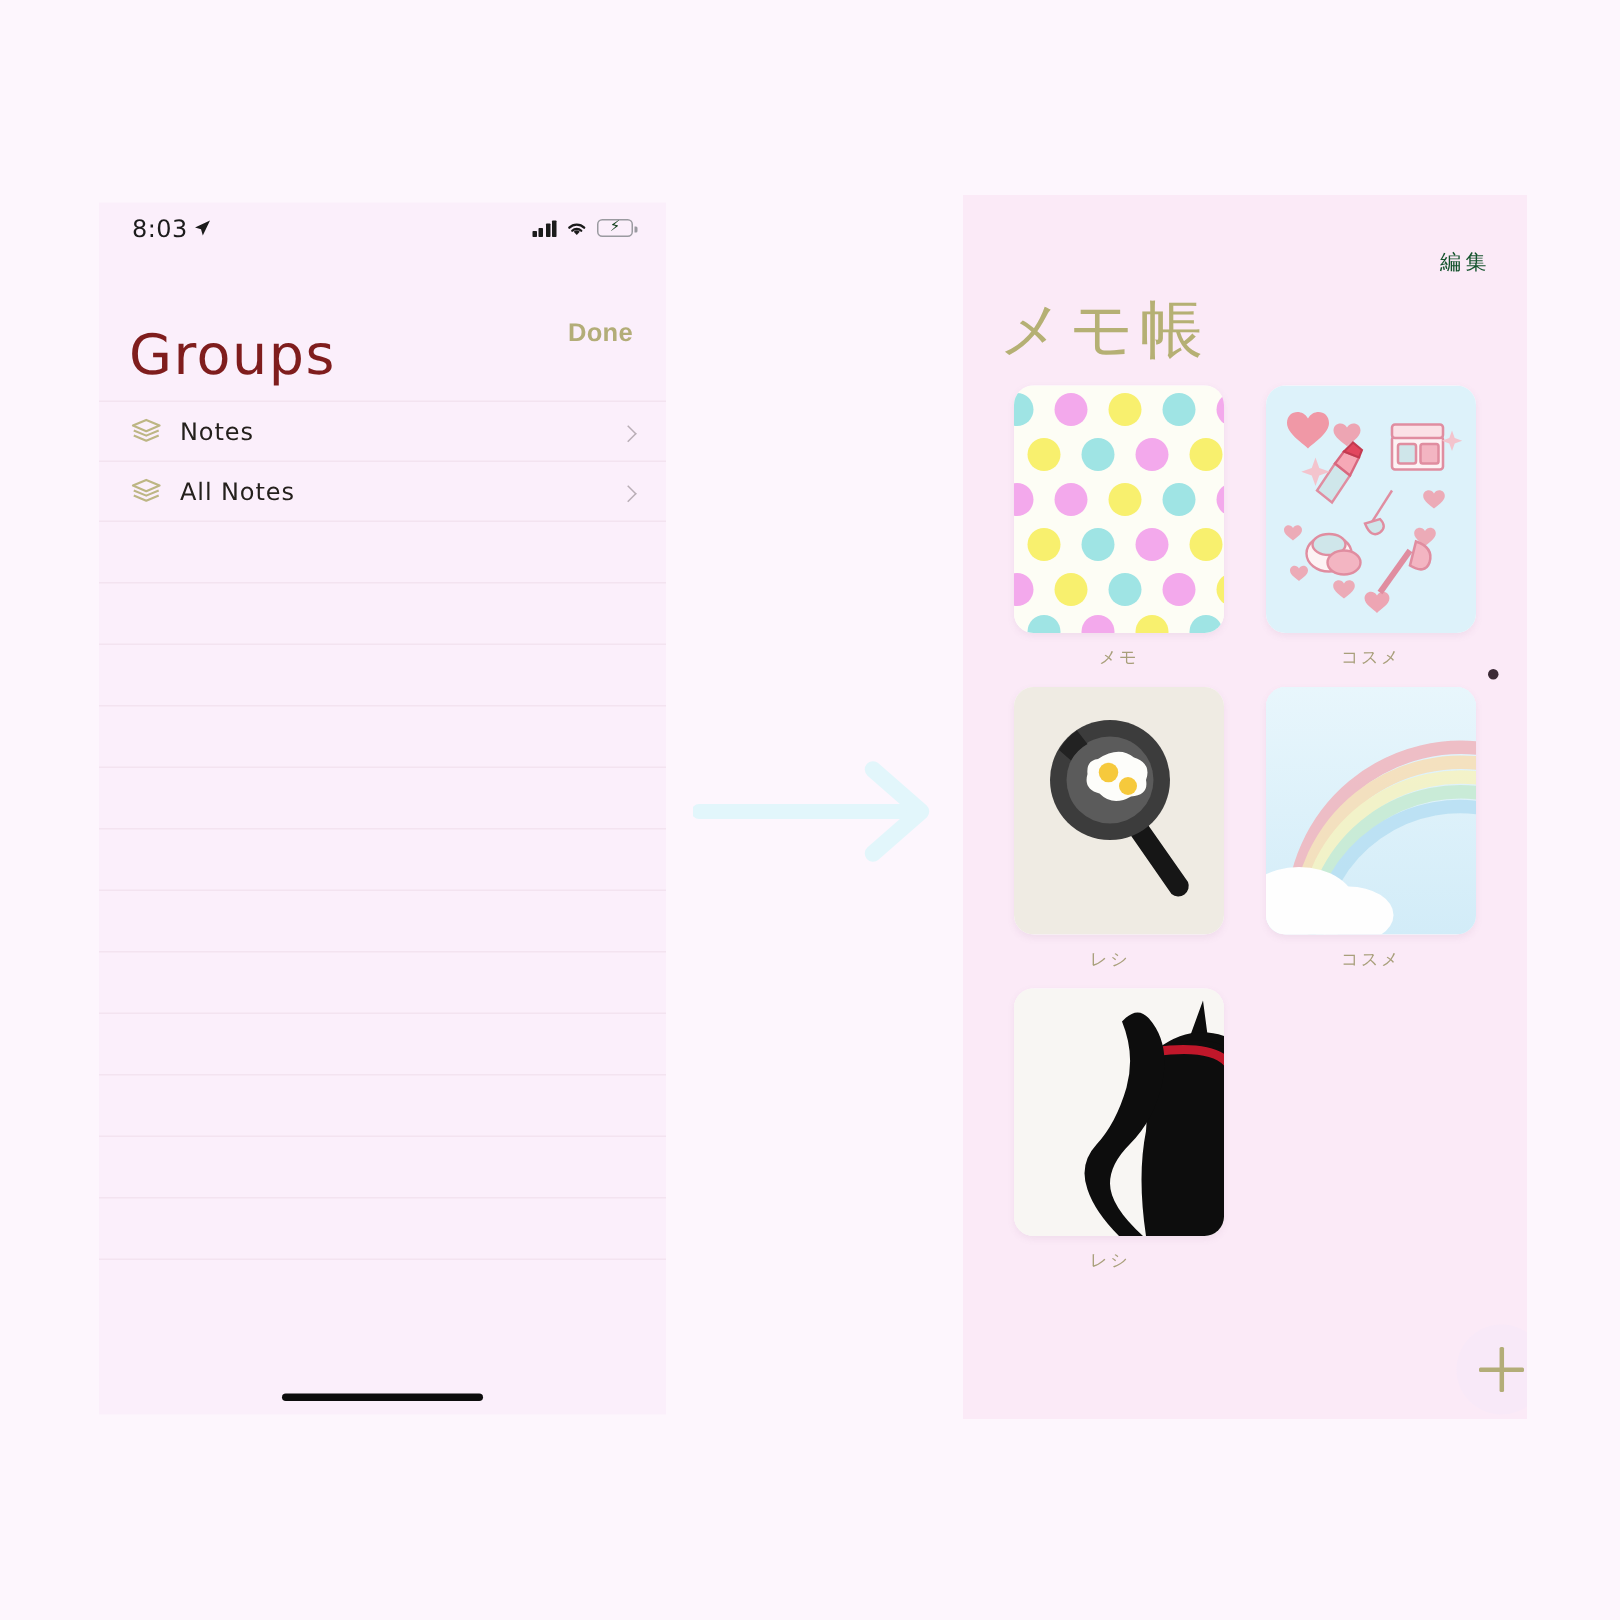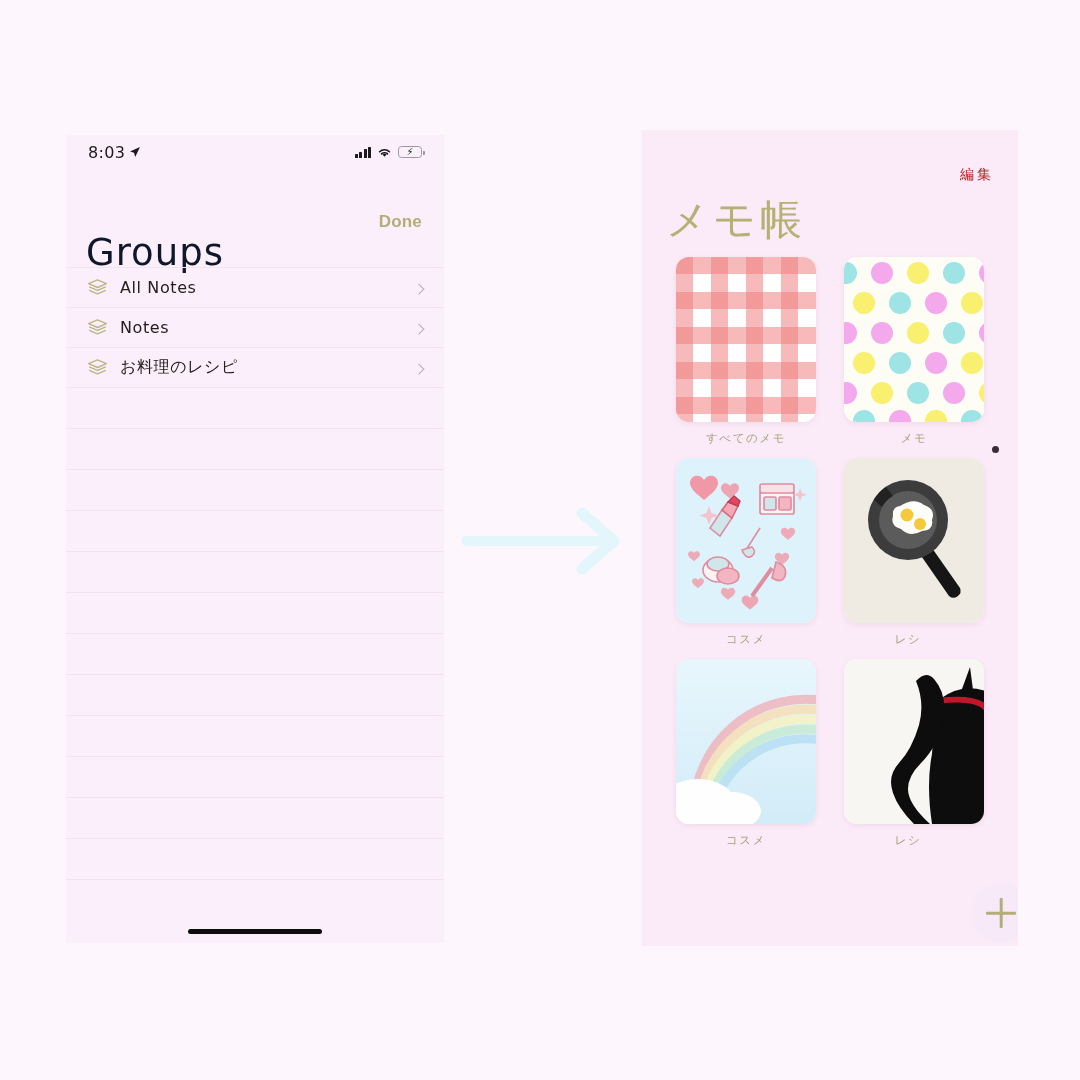--- a/index.html
+++ b/index.html
@@ -54,23 +54,22 @@
   }
 
   
   .done-row{position:absolute;right:22px;top:46px;margin-top:31px;}
   .done-btn{
     font-size:17px;color:#b3ad78;letter-spacing:.2px;
     font-family:"Liberation Sans",sans-serif;font-weight:bold;
   }
   .groups-title{
     position:absolute;left:20px;top:80px;
-    font-size:37px;color:#0f172a;letter-spacing:1px;
+    font-size:37px;color:#7f1d1d;letter-spacing:1px;
     font-family:"DejaVu Sans",sans-serif;
-    margin-top:16px;
   }
   .list{position:absolute;left:0;top:132px;width:100%;}
   .row{
     position:relative;height:40px;display:flex;align-items:center;
     padding-left:20px;box-sizing:border-box;
     border-top:1px solid #f3e3f0;
   }
   .row:last-child{border-bottom:1px solid #f3e3f0;}
   .row-icon{
     width:22px;height:20px;margin-right:12px;flex:0 0 auto;
@@ -94,21 +93,21 @@
   .plus::after{top:50%;left:0;height:2.6px;width:100%;transform:translateY(-50%);}
 
   .home-ind{
     position:absolute;left:50%;bottom:9px;transform:translateX(-50%);
     width:134px;height:5px;border-radius:3px;background:#0d0d0d;
   }
 
   
   .edit-btn{
     position:absolute;right:24px;top:36px;
-    font-size:14px;color:#b91c1c;letter-spacing:3px;
+    font-size:14px;color:#14532d;letter-spacing:3px;
     font-family:"DejaVu Sans",sans-serif;
   }
   .memo-title{
     position:absolute;left:24px;top:62px;
     font-size:42px;color:#b5b074;letter-spacing:4px;
     font-family:Liberation Sans, sans-serif;
   }
   .grid{
     position:absolute;left:0;top:127px;width:100%;
     display:grid;grid-template-columns:1fr 1fr;
@@ -194,47 +193,36 @@
     <div class="list">
 
       <div class="row">
         <span class="row-icon">
           <svg width="21" height="17" viewBox="0 0 22 18">
             <path d="M11 1 L20.4 5 L11 9 L1.6 5 Z" fill="none" stroke="#bdb684" stroke-width="1.5" stroke-linejoin="round"></path>
             <path d="M2.2 8.4 L11 12.1 L19.8 8.4" fill="none" stroke="#bdb684" stroke-width="1.5" stroke-linejoin="round"></path>
             <path d="M2.2 12 L11 15.7 L19.8 12" fill="none" stroke="#bdb684" stroke-width="1.5" stroke-linejoin="round"></path>
           </svg>
         </span>
-        <span class="row-label">All Notes</span>
+        <span class="row-label">Notes</span>
         <span class="chev"></span>
       </div>
 
       <div class="row">
         <span class="row-icon">
           <svg width="21" height="17" viewBox="0 0 22 18">
             <path d="M11 1 L20.4 5 L11 9 L1.6 5 Z" fill="none" stroke="#bdb684" stroke-width="1.5" stroke-linejoin="round"></path>
             <path d="M2.2 8.4 L11 12.1 L19.8 8.4" fill="none" stroke="#bdb684" stroke-width="1.5" stroke-linejoin="round"></path>
             <path d="M2.2 12 L11 15.7 L19.8 12" fill="none" stroke="#bdb684" stroke-width="1.5" stroke-linejoin="round"></path>
           </svg>
         </span>
-        <span class="row-label">Notes</span>
+        <span class="row-label">All Notes</span>
         <span class="chev"></span>
       </div>
 
-      <div class="row">
-        <span class="row-icon">
-          <svg width="21" height="17" viewBox="0 0 22 18">
-            <path d="M11 1 L20.4 5 L11 9 L1.6 5 Z" fill="none" stroke="#bdb684" stroke-width="1.5" stroke-linejoin="round"></path>
-            <path d="M2.2 8.4 L11 12.1 L19.8 8.4" fill="none" stroke="#bdb684" stroke-width="1.5" stroke-linejoin="round"></path>
-            <path d="M2.2 12 L11 15.7 L19.8 12" fill="none" stroke="#bdb684" stroke-width="1.5" stroke-linejoin="round"></path>
-          </svg>
-        </span>
-        <span class="row-label">お料理のレシピ゚</span>
-        <span class="chev"></span>
-      </div>
 
       <div id="blanks">
           <div class="blank-row"></div>
           <div class="blank-row"></div>
           <div class="blank-row"></div>
           <div class="blank-row"></div>
           <div class="blank-row"></div>
           <div class="blank-row"></div>
           <div class="blank-row"></div>
           <div class="blank-row"></div>
@@ -254,26 +242,20 @@
     <path d="M120 8 L152 36 L120 64" stroke="#e2f6fb" stroke-width="11" stroke-linecap="round" stroke-linejoin="round" fill="none"></path>
   </svg>
 
   <div class="phone phone-right">
 
     <div class="edit-btn">編集</div>
     <div class="memo-title">メモ帳</div>
 
     <div class="grid">
 
-      <div class="cell">
-        <div class="card">
-          <div class="art gingham"></div>
-        </div>
-        <div class="card-label">すべてのメモ</div>
-      </div>
 
       <div class="cell">
         <div class="card">
           <div class="art dots">
             <svg width="140" height="165" viewBox="0 0 140 165">
               <g>
                 <circle cx="2" cy="16" r="11" fill="#9fe4e4"></circle>
                 <circle cx="38" cy="16" r="11" fill="#f3a9ec"></circle>
                 <circle cx="74" cy="16" r="11" fill="#f8f06e"></circle>
                 <circle cx="110" cy="16" r="11" fill="#9fe4e4"></circle>

